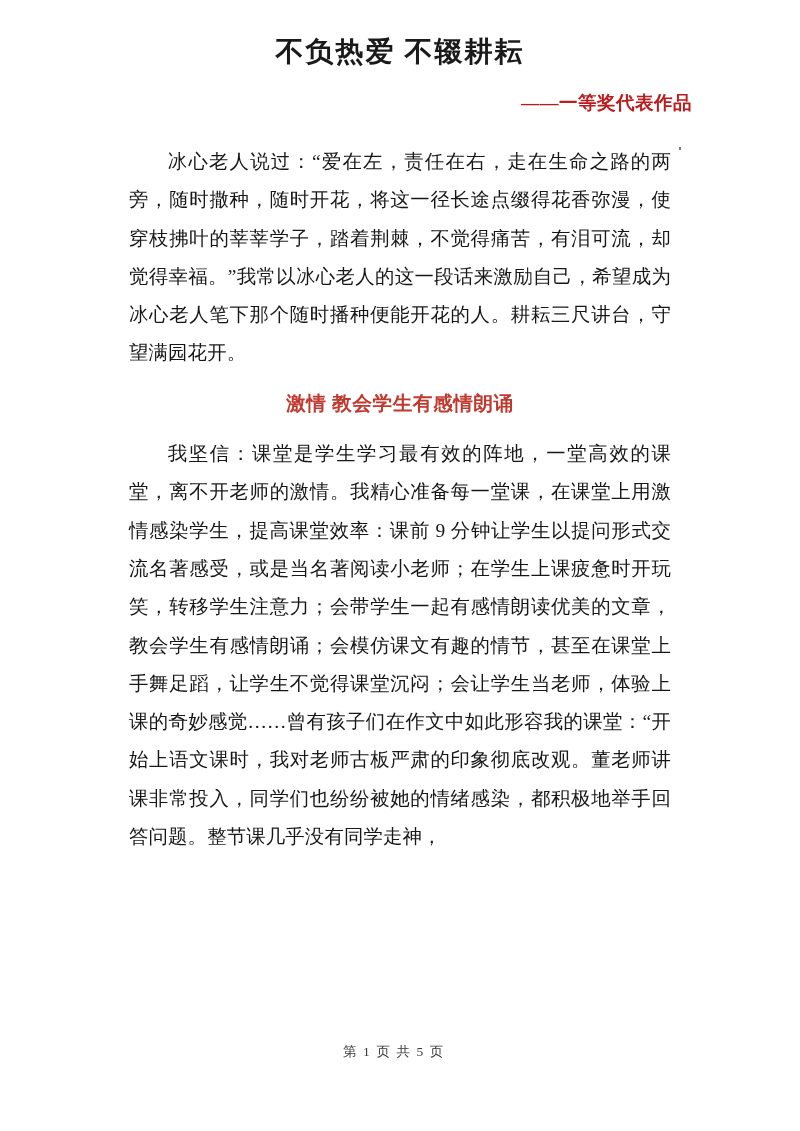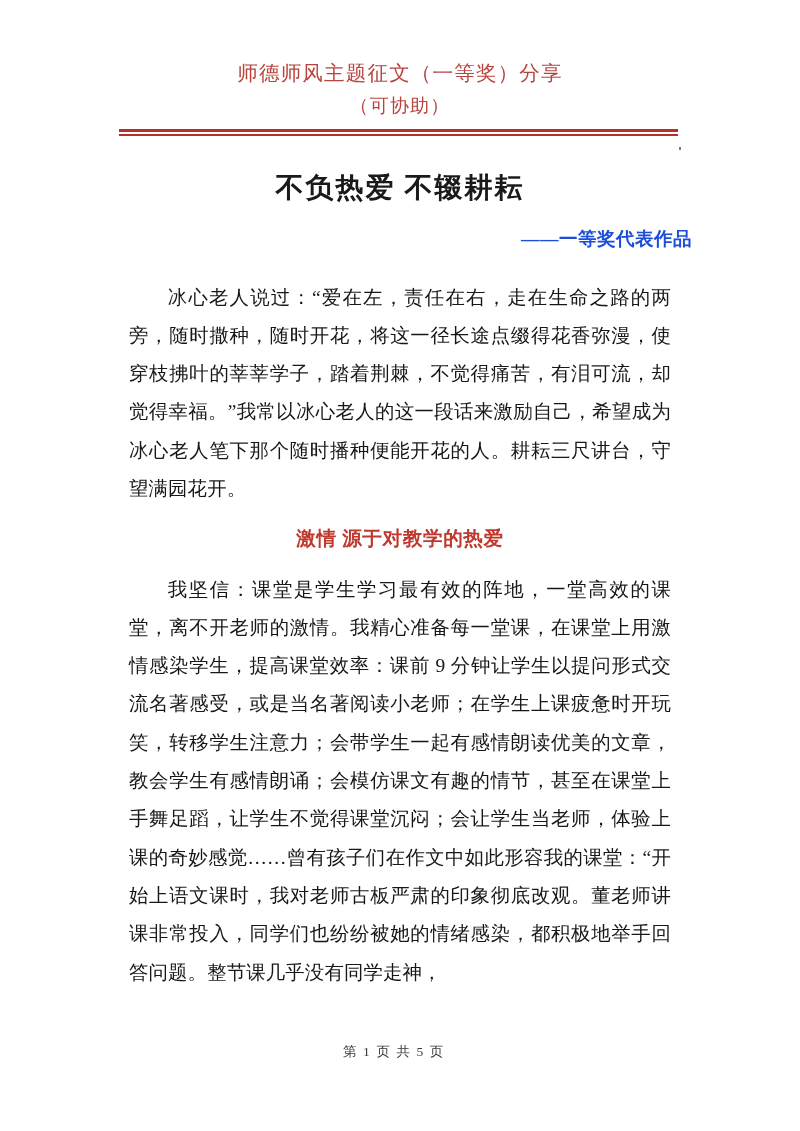--- a/index.html
+++ b/index.html
@@ -73,21 +73,21 @@
     color: #1a1a1a;
     font-weight: bold;
     font-size: 28px;
     letter-spacing: 2px;
     font-family: Liberation Serif, serif;
   }
   .attribution {
     margin-top: 19px;
     padding-right: 108px;
     text-align: right;
-    color: #1d4ed8;
+    color: #b91c1c;
     font-size: 18.5px;
     letter-spacing: .5px;
     font-weight: 600;
   }
 
   
   .body-area {
     margin: 0 auto;
     padding-top: 16px;
     width: 566px;
@@ -125,41 +125,32 @@
     font-size: 13.5px;
     letter-spacing: 1.6px;
     font-family: "Liberation Serif", "DejaVu Serif", serif;
   }
 </style>
 </head>
 <body>
 
 <div class="page">
 
-  <div class="header-block">
-    <div class="header-line">师德师风主题征文（一等奖）分享</div>
-    <div class="header-line sub">（可协助）</div>
-    <div class="header-rule">
-      <div class="bar-thick"></div>
-      <div class="bar-gap"></div>
-      <div class="bar-thin"></div>
-    </div>
-  </div>
 
   <div class="speck"></div>
 
   <h1 class="doc-title">不负热爱  不辍耕耘</h1>
 
   <div class="attribution">——一等奖代表作品</div>
 
   <div class="body-area">
 
     <p class="para">冰心老人说过：“爱在左，责任在右，走在生命之路的两旁，随时撒种，随时开花，将这一径长途点缀得花香弥漫，使穿枝拂叶的莘莘学子，踏着荆棘，不觉得痛苦，有泪可流，却觉得幸福。”我常以冰心老人的这一段话来激励自己，希望成为冰心老人笔下那个随时播种便能开花的人。耕耘三尺讲台，守望满园花开。</p>
 
-    <h2 class="section-heading">激情  源于对教学的热爱</h2>
+    <h2 class="section-heading">激情  教会学生有感情朗诵</h2>
 
     <p class="para">我坚信：课堂是学生学习最有效的阵地，一堂高效的课堂，离不开老师的激情。我精心准备每一堂课，在课堂上用激情感染学生，提高课堂效率：课前 9 分钟让学生以提问形式交流名著感受，或是当名著阅读小老师；在学生上课疲惫时开玩笑，转移学生注意力；会带学生一起有感情朗读优美的文章，教会学生有感情朗诵；会模仿课文有趣的情节，甚至在课堂上手舞足蹈，让学生不觉得课堂沉闷；会让学生当老师，体验上课的奇妙感觉……曾有孩子们在作文中如此形容我的课堂：“开始上语文课时，我对老师古板严肃的印象彻底改观。董老师讲课非常投入，同学们也纷纷被她的情绪感染，都积极地举手回答问题。整节课几乎没有同学走神，</p>
 
   </div>
 
   <div class="footer">第 1 页 共 5 页</div>
 
 </div>
 
 </body></html>

